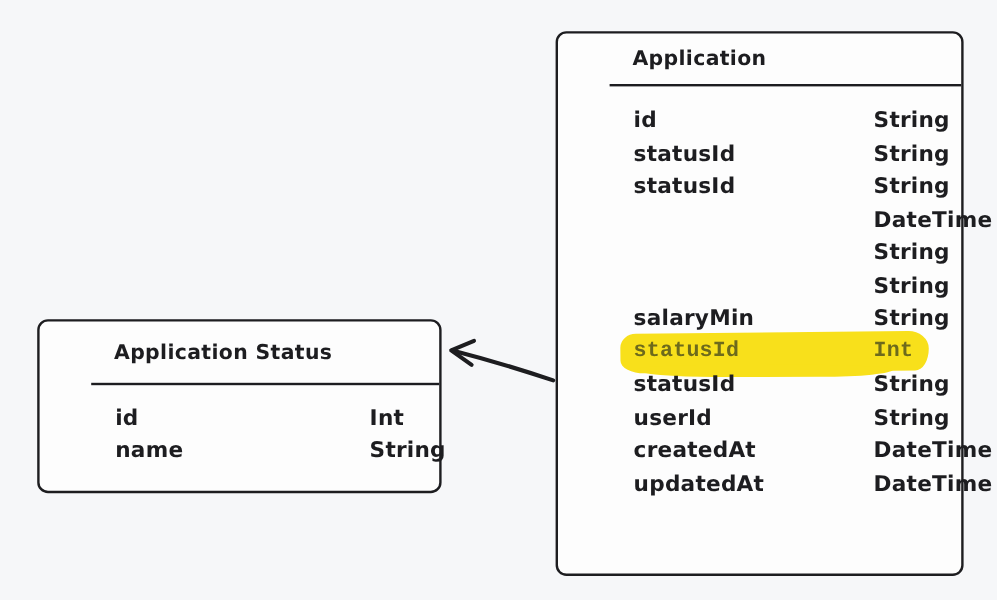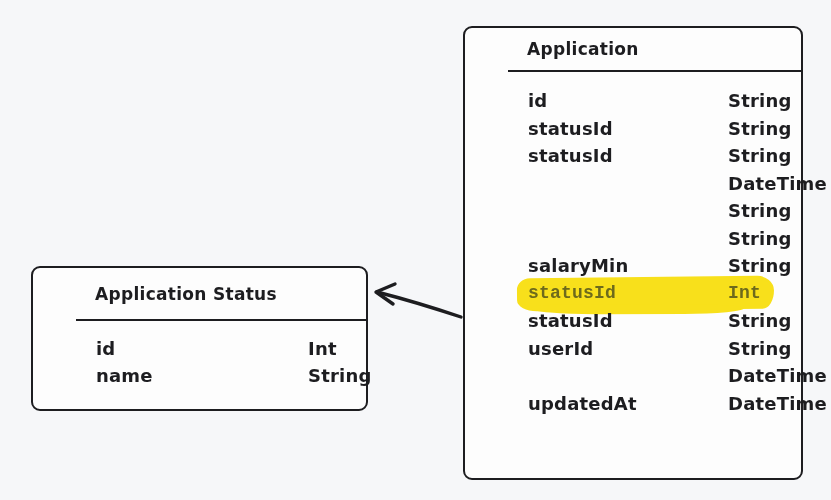--- a/index.html
+++ b/index.html
@@ -161,20 +161,21 @@
       </div>
       <div class="row">
         <span class="fname">statusId</span>
         <span class="ftype">String</span>
       </div>
       <div class="row">
         <span class="fname">userId</span>
         <span class="ftype">String</span>
       </div>
       <div class="row">
+        <span class="fname">createdAt</span>
         <span class="ftype">DateTime</span>
       </div>
       <div class="row">
         <span class="fname">updatedAt</span>
         <span class="ftype">DateTime</span>
       </div>
     </div>
   </div>
 
   <svg class="arrow-overlay" viewBox="0 0 831 500" aria-hidden="true">

